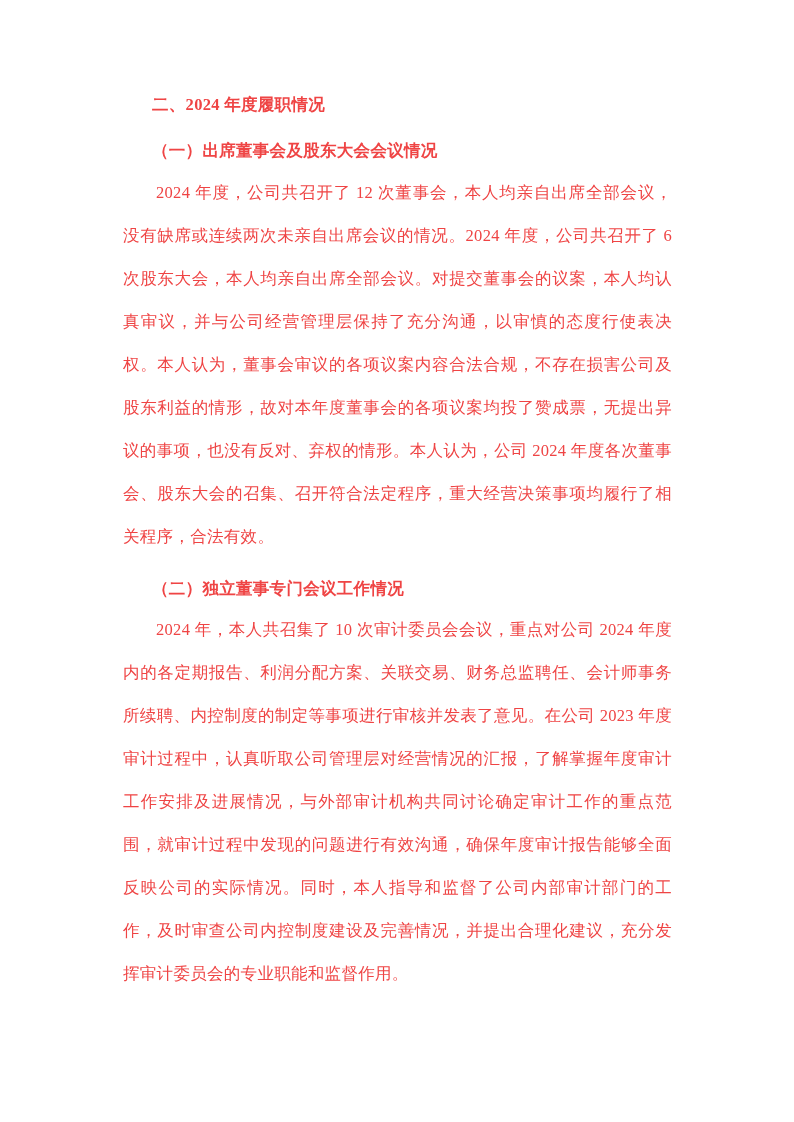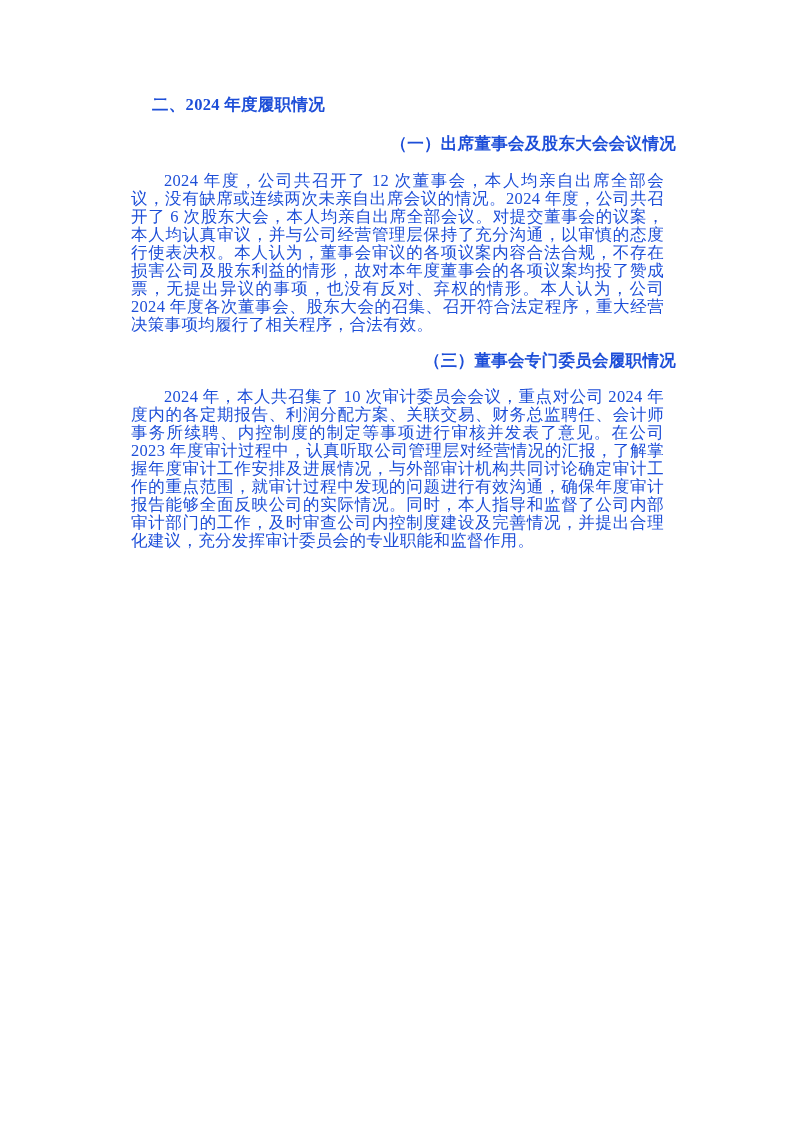--- a/index.html
+++ b/index.html
@@ -10,55 +10,54 @@
   .page {
     position: relative;
     width: 794px;
     height: 1122px;
     margin: 0 auto;
     background: #ffffff;
     box-sizing: border-box;
     padding: 90px 118px 40px 119px;
     overflow: hidden;
     font-family: "Liberation Serif", "DejaVu Serif", serif;
-    color: #1d4ed8;
+    color: #ef4444;
   }
   .doc-title {
     font-size: 16.5px;
     font-weight: bold;
     line-height: 30.4px;
     margin: 0;
     text-indent: 2em;
     letter-spacing: 0.3px;
   }
   .sub-heading {
     font-size: 16.5px;
     font-weight: bold;
     line-height: 30.4px;
-    margin: 9px 0 4px 0;
+    margin: 16px 0 4px 0;
     text-indent: 2em;
     letter-spacing: 0.3px;
-    text-align: right;
   }
   .para {
     font-size: 16.5px;
-    line-height: 18px;
-    margin: 12px;
+    line-height: 43px;
+    margin: 4px;
     text-indent: 2em;
     text-align: justify;
     letter-spacing: 0.3px;
   }
 </style>
 </head>
 <body>
 
 <div class="page">
 
   <h2 class="doc-title">二、2024 年度履职情况</h2>
 
   <h3 class="sub-heading">（一）出席董事会及股东大会会议情况</h3>
   <p class="para">2024 年度，公司共召开了 12 次董事会，本人均亲自出席全部会议，没有缺席或连续两次未亲自出席会议的情况。2024 年度，公司共召开了 6 次股东大会，本人均亲自出席全部会议。对提交董事会的议案，本人均认真审议，并与公司经营管理层保持了充分沟通，以审慎的态度行使表决权。本人认为，董事会审议的各项议案内容合法合规，不存在损害公司及股东利益的情形，故对本年度董事会的各项议案均投了赞成票，无提出异议的事项，也没有反对、弃权的情形。本人认为，公司 2024 年度各次董事会、股东大会的召集、召开符合法定程序，重大经营决策事项均履行了相关程序，合法有效。</p>
 
+  <h3 class="sub-heading">（二）独立董事专门会议工作情况</h3>
 
-  <h3 class="sub-heading">（三）董事会专门委员会履职情况</h3>
   <p class="para">2024 年，本人共召集了 10 次审计委员会会议，重点对公司 2024 年度内的各定期报告、利润分配方案、关联交易、财务总监聘任、会计师事务所续聘、内控制度的制定等事项进行审核并发表了意见。在公司 2023 年度审计过程中，认真听取公司管理层对经营情况的汇报，了解掌握年度审计工作安排及进展情况，与外部审计机构共同讨论确定审计工作的重点范围，就审计过程中发现的问题进行有效沟通，确保年度审计报告能够全面反映公司的实际情况。同时，本人指导和监督了公司内部审计部门的工作，及时审查公司内控制度建设及完善情况，并提出合理化建议，充分发挥审计委员会的专业职能和监督作用。</p>
 
 </div>
 
 </body></html>

